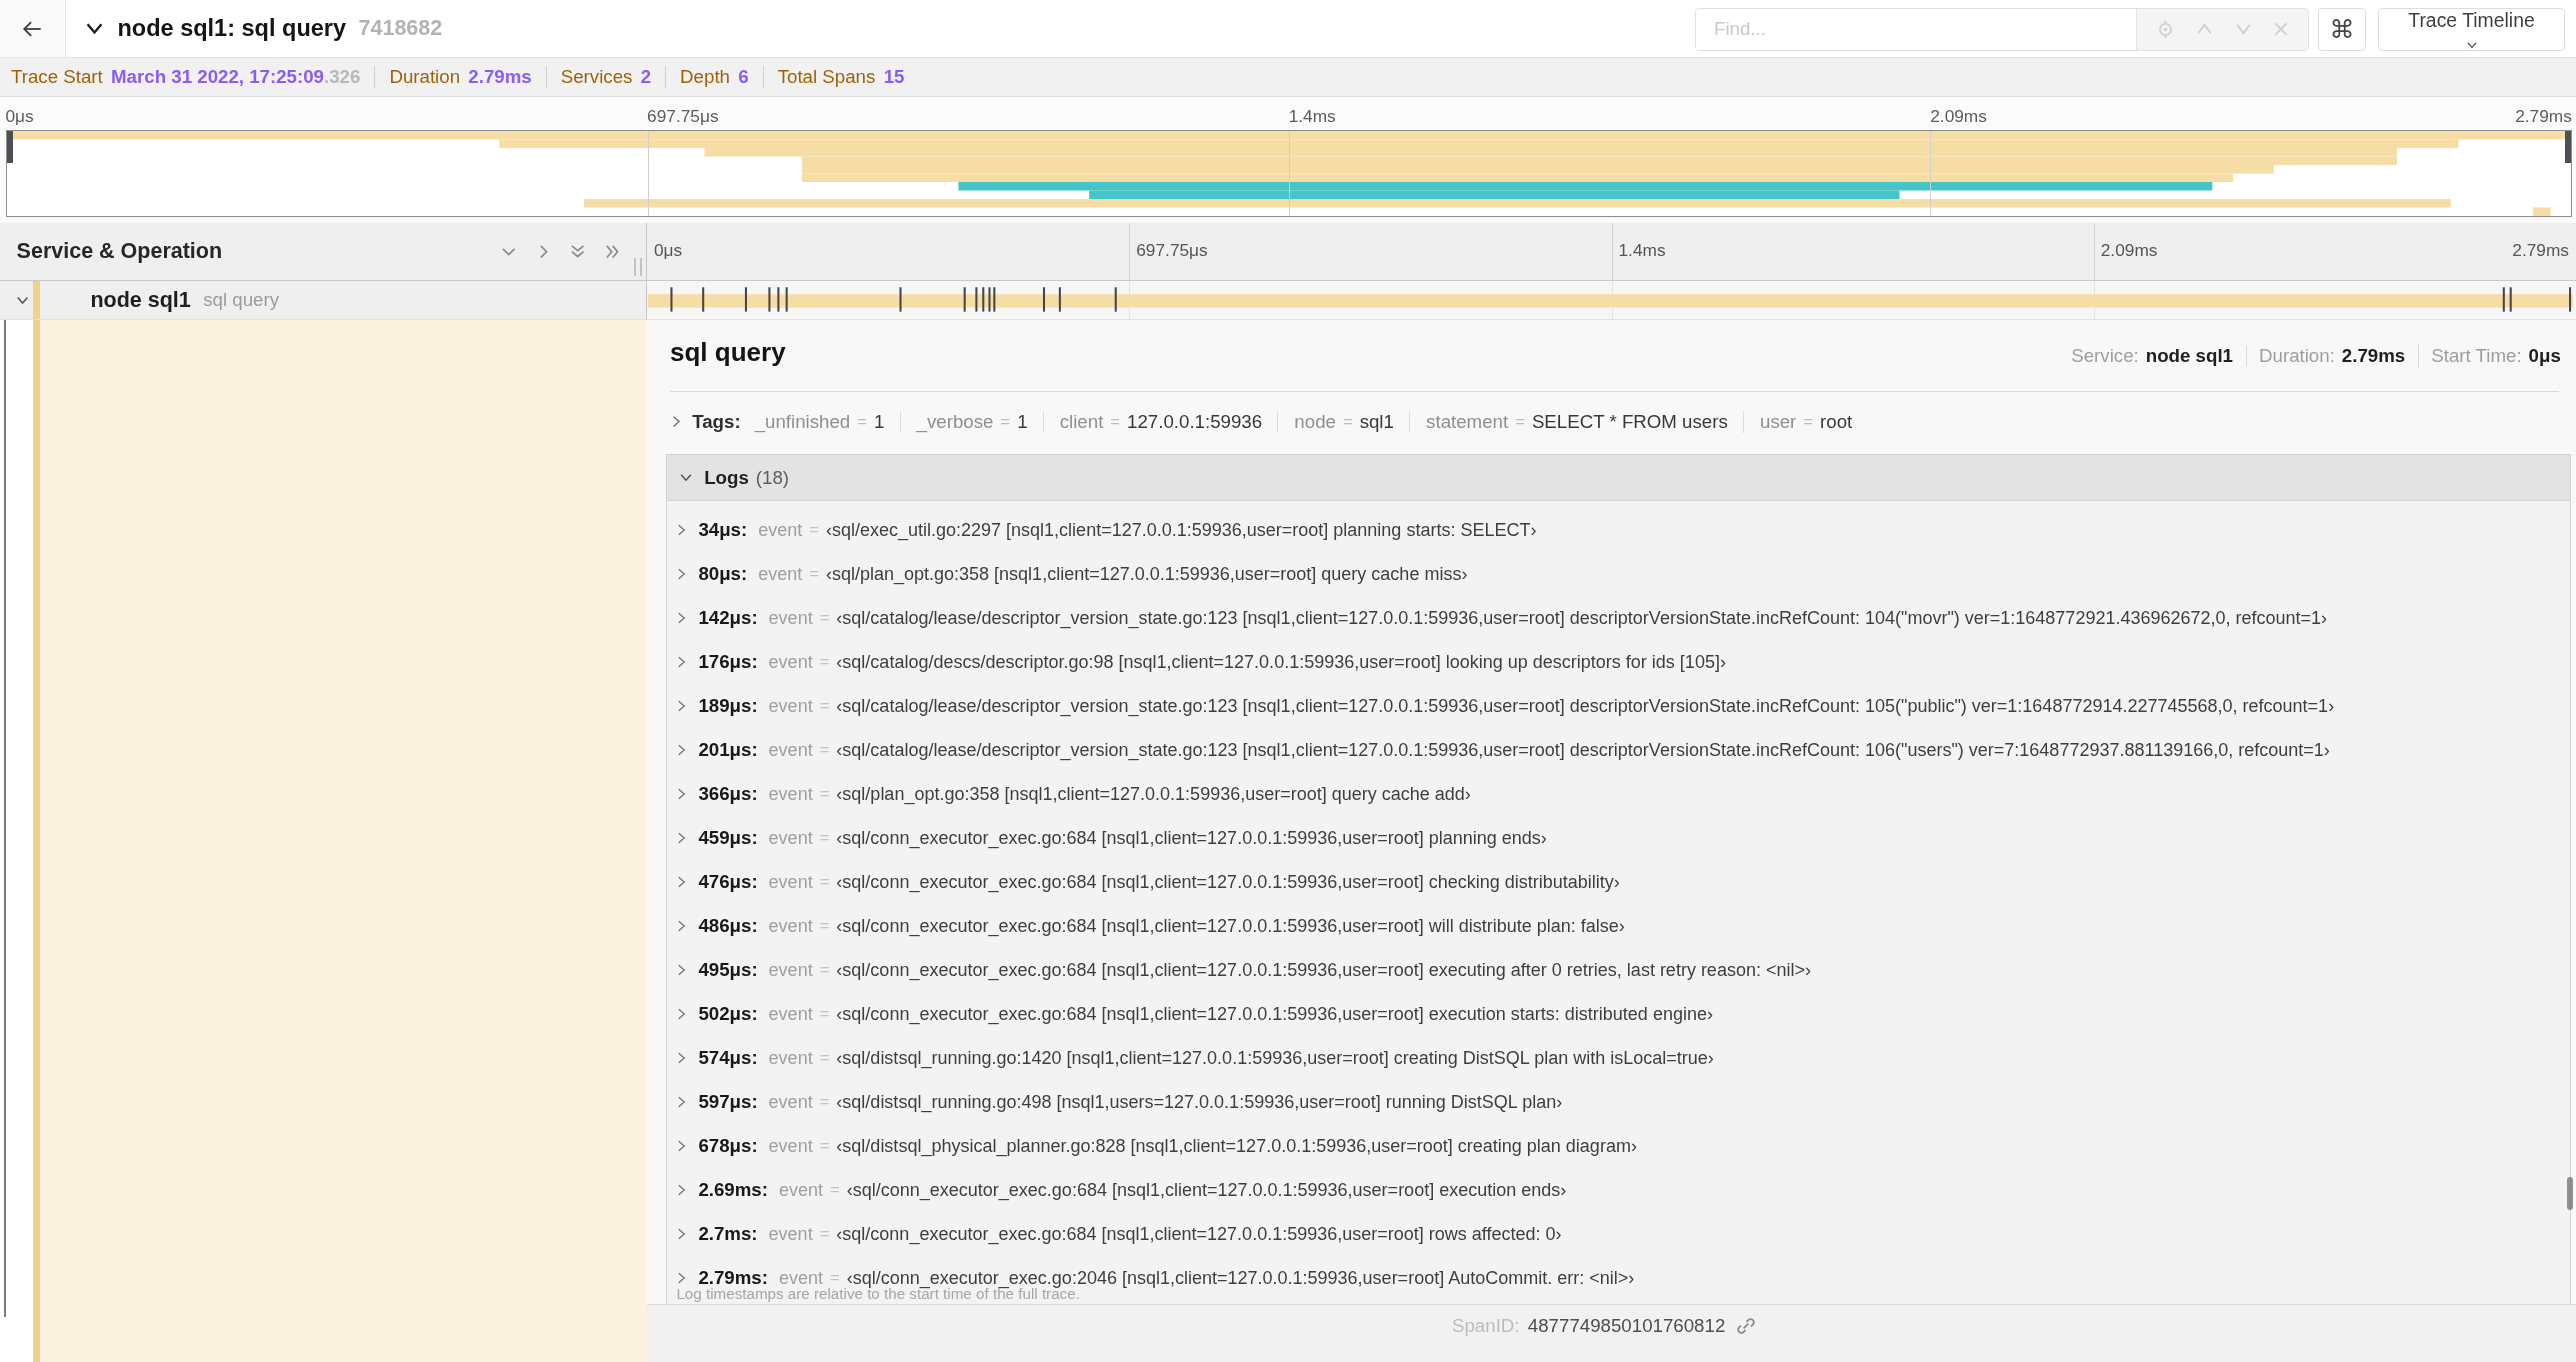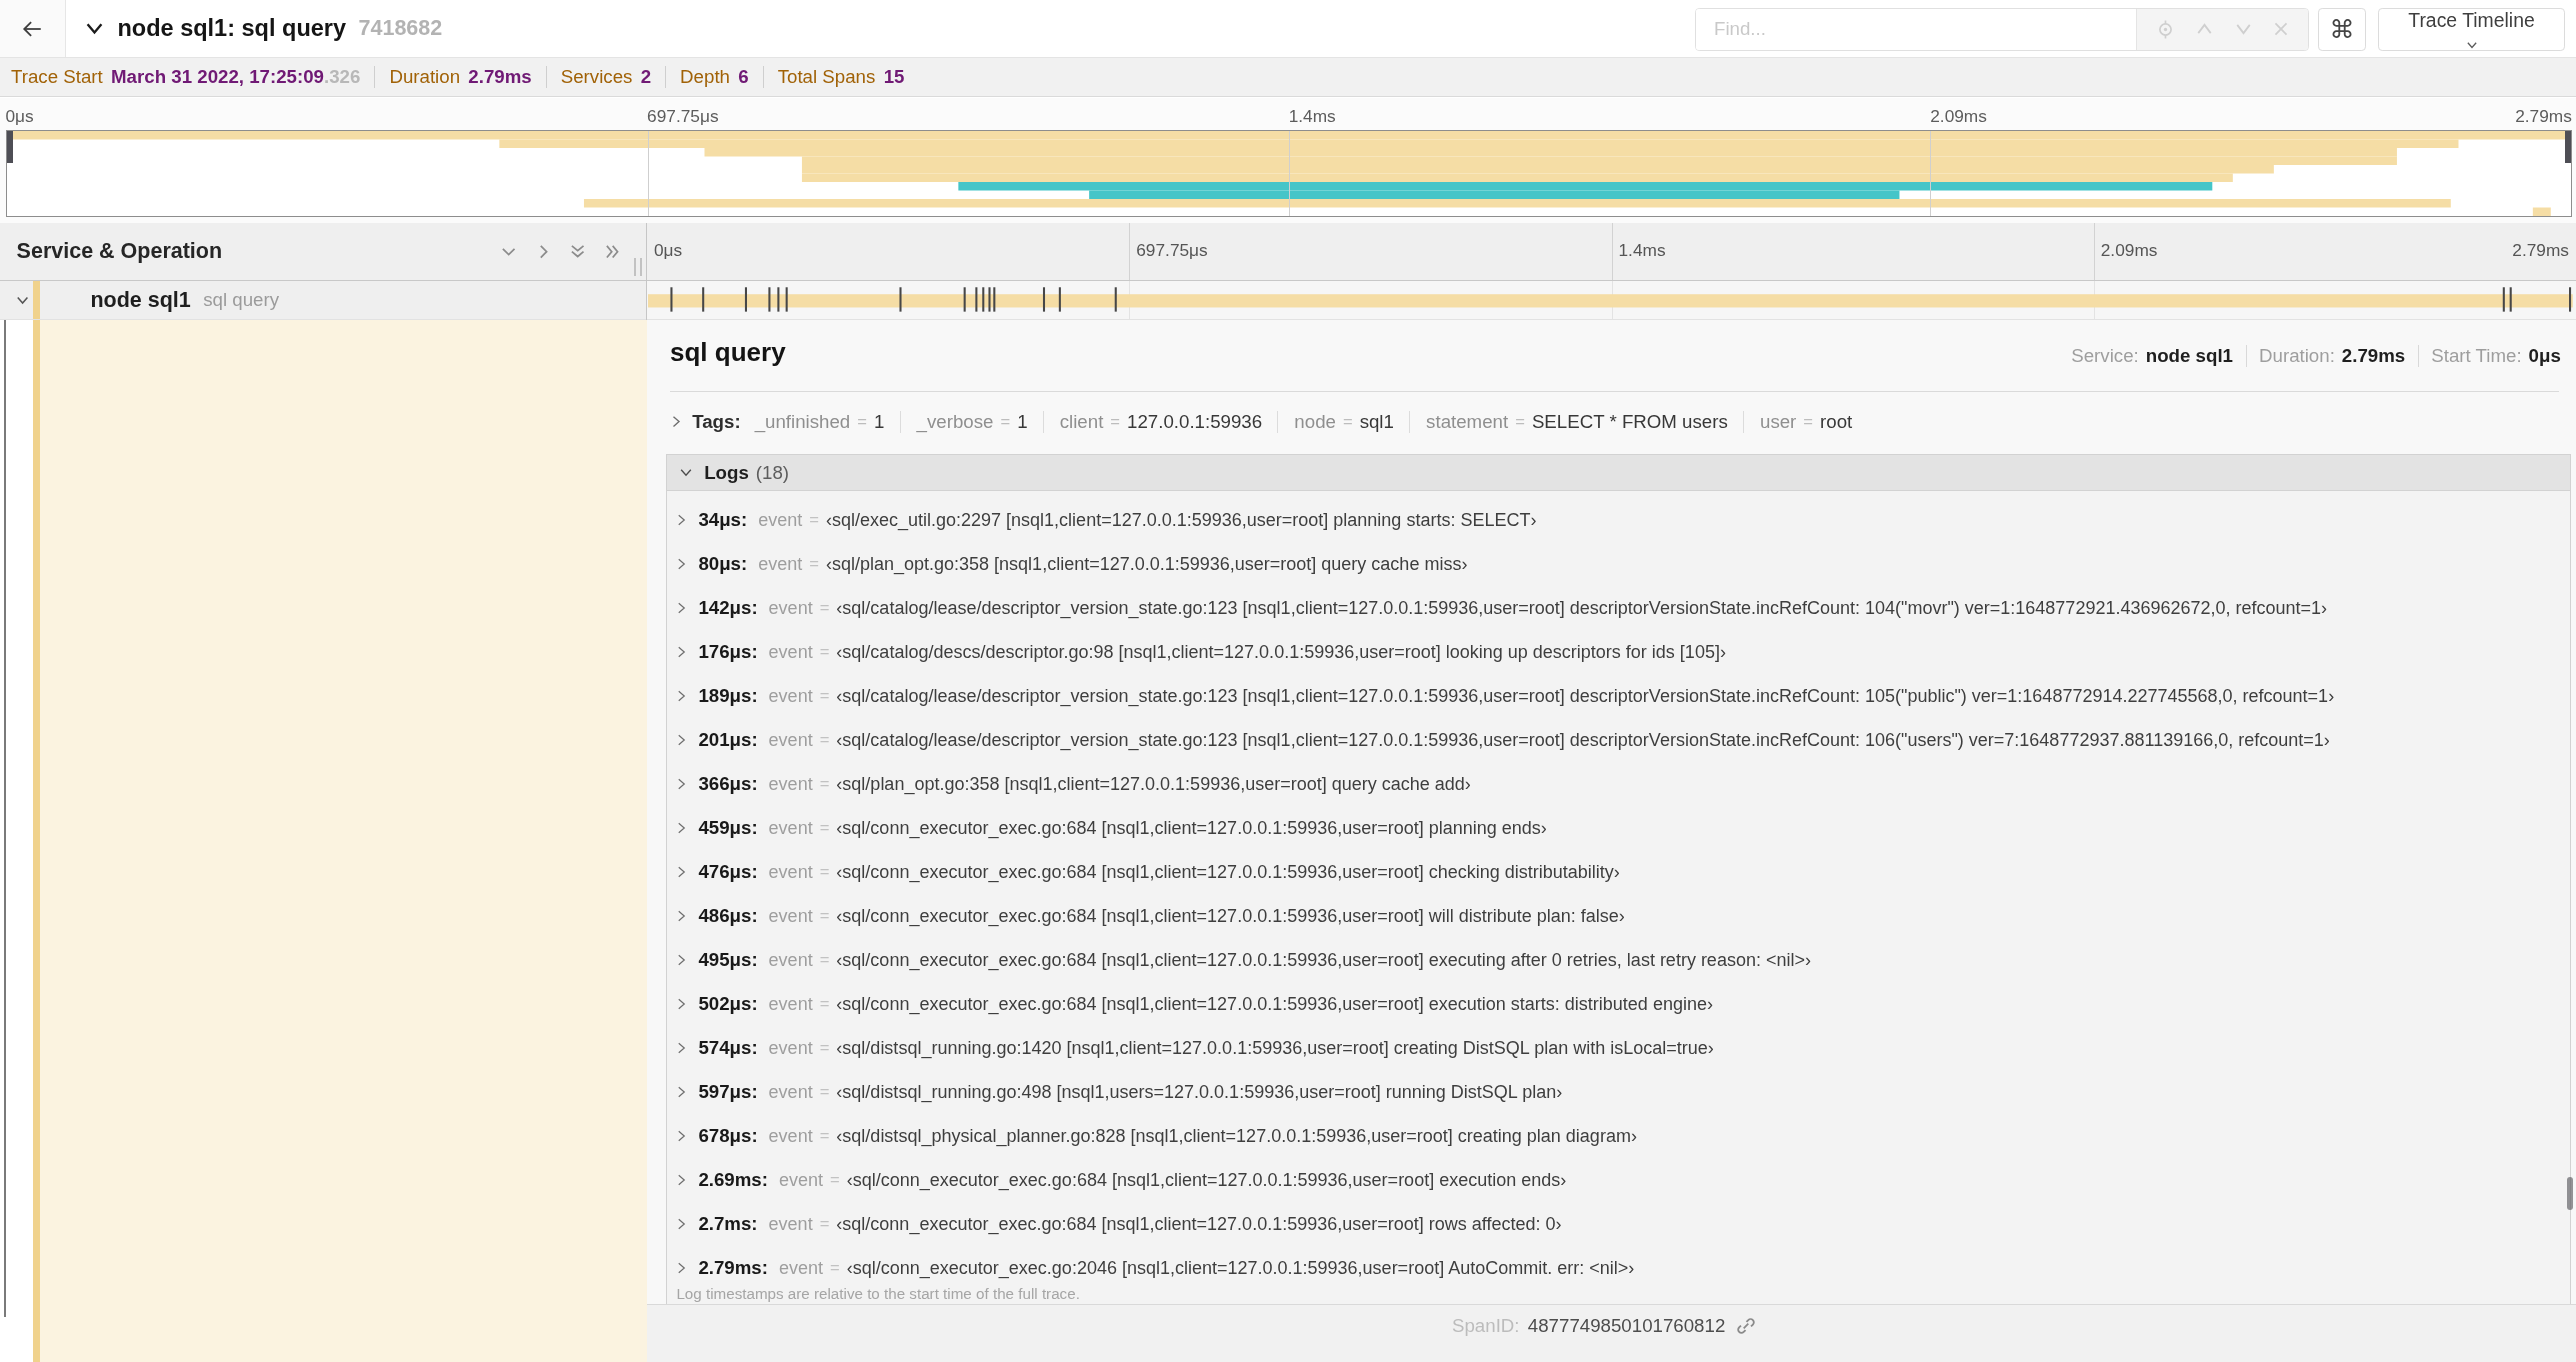--- a/index.html
+++ b/index.html
@@ -20,21 +20,21 @@
   .find-actions svg { cursor:pointer; }
   .kbd-btn { position:absolute; left:2318px; top:7.6px; width:48px; height:43px; border:0.7px solid #dcdcdc; border-radius:4.2px; background:#fff; display:flex; align-items:center; justify-content:center; font-size:25px; color:#454545; cursor:pointer; }
   .view-btn { position:absolute; left:2378px; top:7.6px; width:187px; height:43px; border:0.7px solid #dcdcdc; border-radius:4.2px; background:#fff; display:flex; align-items:center; justify-content:center; gap:9.7px; cursor:pointer;flex-direction:column; }
   .view-btn .lbl { font-size:19.4px; color:#3f3f3f; }
 
   
   .info-bar { position:absolute; left:0; top:58px; width:100%; height:39px; background:#f1f1f1; border-bottom:0.7px solid #dadada; display:flex; align-items:center; padding-left:11px; font-size:18.7px; }
   .info-item { display:inline-flex; align-items:center; }
   .info-item + .info-item { border-left:0.7px solid #cfcfcf; margin-left:14px; padding-left:14px; }
   .info-item .lbl { color:#a16207; margin-right:8.3px; }
-  .info-item .val { color:#701a75; font-weight:bold; }
+  .info-item .val { color:#8b5cf6; font-weight:bold; }
   .info-item .suf { color:#b8b8b8; font-weight:bold; }
 
   
   .minimap { position:absolute; left:0; top:98px; width:100%; height:125px; background:#fbfbfb; }
   .mini-ticks { position:absolute; left:5.5px; right:4.2px; top:0; height:32px; }
   .mini-canvas { position:absolute; left:5.5px; right:4.2px; top:32px; height:87px; border:1.4px solid #8d8d8d; background:#fff; cursor:crosshair; }
   .gridline { position:absolute; top:0; bottom:0; width:0.7px; background:#cfcfcf; }
   .tick { position:absolute; top:0; }
   .tick .tick-label { font-size:17.3px; color:#5c5c5c; white-space:nowrap; }
   .mini-ticks .tick { top:8.3px; }
@@ -83,21 +83,21 @@
   .head-divider { position:absolute; left:23px; right:16.6px; top:71px; border-top:1.4px solid #dadada; }
   .tags-row { position:absolute; left:23px; right:16.6px; top:78px; height:47px; display:flex; align-items:center; font-size:18.7px; cursor:pointer; }
   .tags-label { font-weight:bold; color:#2e2e2e; margin:0 14px 0 9.7px; }
   .tag-item { display:inline-flex; align-items:center; white-space:nowrap; }
   .tag-item + .tag-item { border-left:0.7px solid #dcdcdc; margin-left:15.2px; padding-left:16px; }
   .tag-item .tk { color:#8f8f8f; }
   .tag-item .teq { color:#bdbdbd; margin:0 7px; font-size:16.6px; }
   .tag-item .tv { color:#383838; }
 
   .logs-box { position:absolute; left:18.7px; right:5.5px; top:134px; height:854px; border:0.7px solid #d2d2d2; background:#f3f3f3; }
-  .logs-header { height:36px; background:#e3e3e3; border-bottom:0.7px solid #d2d2d2; display:flex; align-items:center; cursor:pointer; }
+  .logs-header { height:46px; background:#e3e3e3; border-bottom:0.7px solid #d2d2d2; display:flex; align-items:center; cursor:pointer; }
   .logs-header .chev { margin:0 11px 0 12.5px; }
   .logs-label { font-size:18.7px; font-weight:bold; color:#1f1f1f; margin-right:7px; }
   .logs-count { font-size:18.7px; color:#5d5d5d; }
   .logs-body { padding-top:7px; }
   .log-row { height:44px; display:flex; align-items:center; padding-left:9.7px; white-space:nowrap; overflow:hidden; cursor:pointer; }
   .log-row .chev { margin-right:11px; flex:0 0 auto; }
   .log-row .lt { font-size:18.7px; font-weight:bold; color:#191919; margin-right:11px; }
   .log-row .lk { font-size:18px; color:#9e9e9e; }
   .log-row .leq { font-size:16.6px; color:#c2c2c2; margin:0 7px; }
   .log-row .lv { font-size:18px; color:#3e3e3e; }

